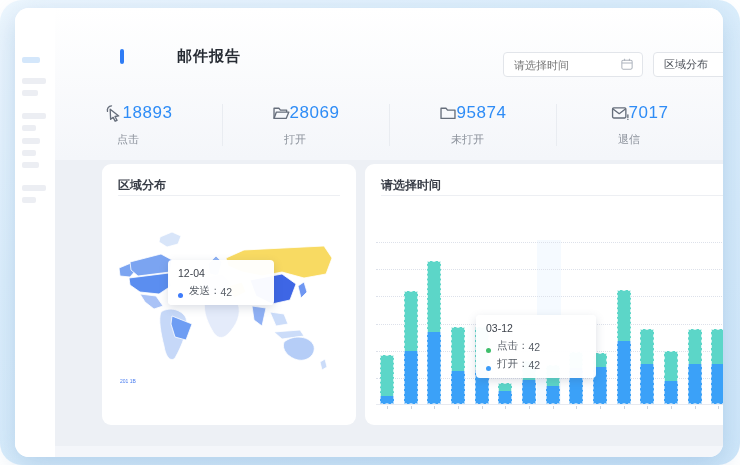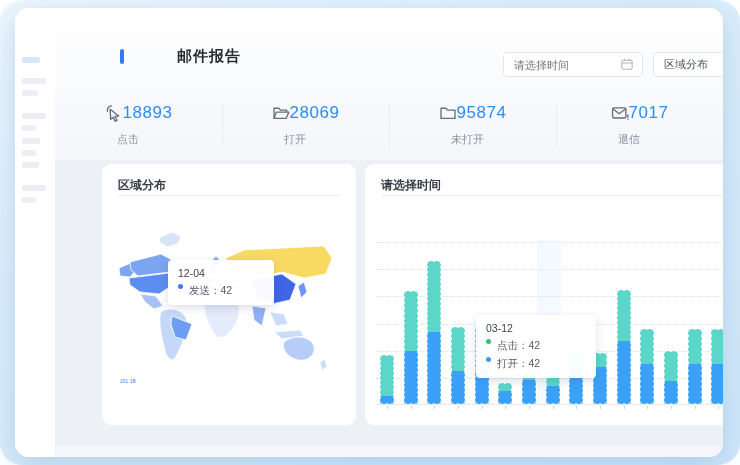--- a/index.html
+++ b/index.html
@@ -41,21 +41,21 @@
   .panel.right{left:310px;width:392px;height:261px;}
   .ptitle{position:absolute;left:16px;top:13px;font-size:12px;font-weight:bold;color:#383d47;}
   .pline{position:absolute;left:16px;right:16px;top:31px;height:1px;background:#edeff3;}
   
   .map{position:absolute;left:12px;top:56px;}
   .legend-tiny{position:absolute;left:18px;top:214px;font-size:5px;color:#4a7df0;letter-spacing:0;}
   
   .tip{position:absolute;background:rgba(255,255,255,.97);border-radius:4px;box-shadow:0 3px 10px rgba(60,80,110,.18);
        padding:7px 10px;z-index:5;}
   .tip-date{font-size:10.5px;color:#3e434c;margin-bottom:5px;}
-  .tip-row{display:flex;align-items:flex-start;font-size:10.5px;color:#565c65;margin-top:4px;}
+  .tip-row{display:flex;align-items:flex-end;font-size:10.5px;color:#565c65;margin-top:4px;}
   .tdot{width:5px;height:5px;border-radius:50%;margin-right:6px;}
   .tval{}
   .map-tip{left:66px;top:96px;width:86px;}
   .chart-tip{left:111px;top:151px;width:100px;}
   
   .plot{position:absolute;left:11px;top:76px;width:368px;height:165px;}
   .gridline{position:absolute;left:0;right:0;height:0;border-top:1px dotted #dde1ea;}
   .baseline{position:absolute;left:0;right:0;bottom:0;height:1px;background:#e7eaf0;}
   .hover-band{position:absolute;top:0;bottom:0;width:24px;background:rgba(59,161,248,.05);}
   .bar{position:absolute;bottom:1px;width:14px;display:flex;flex-direction:column;}

